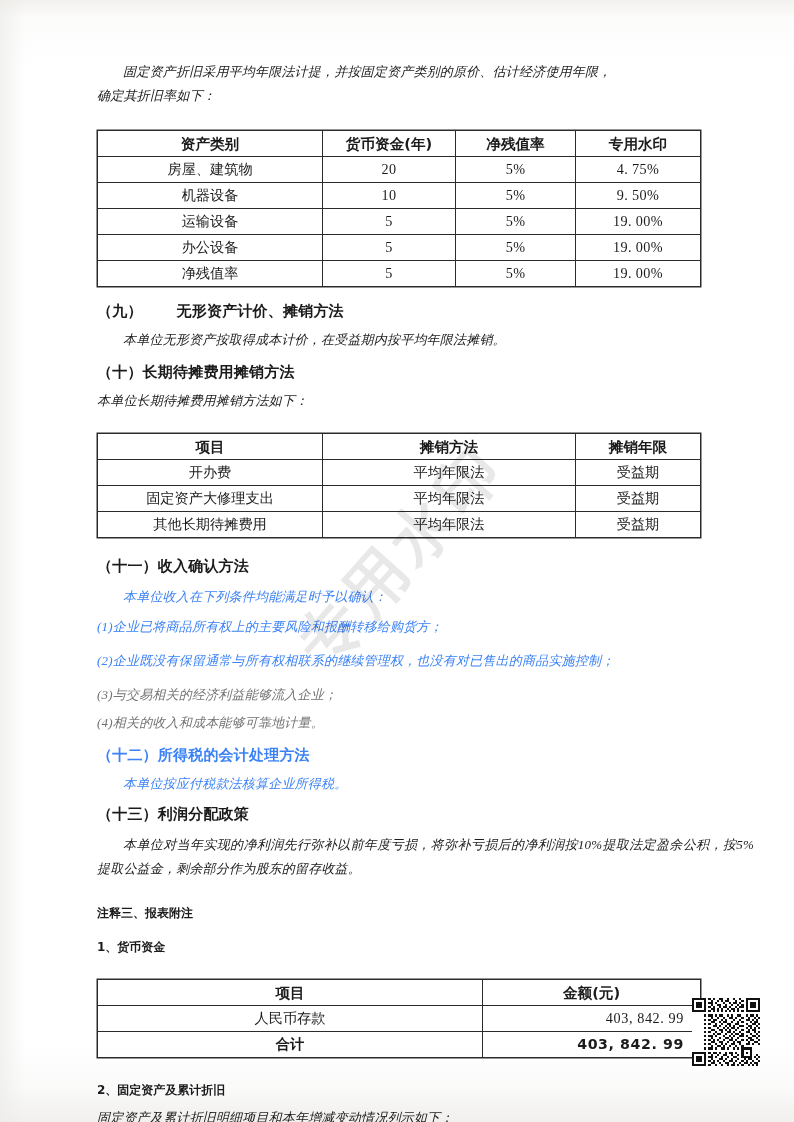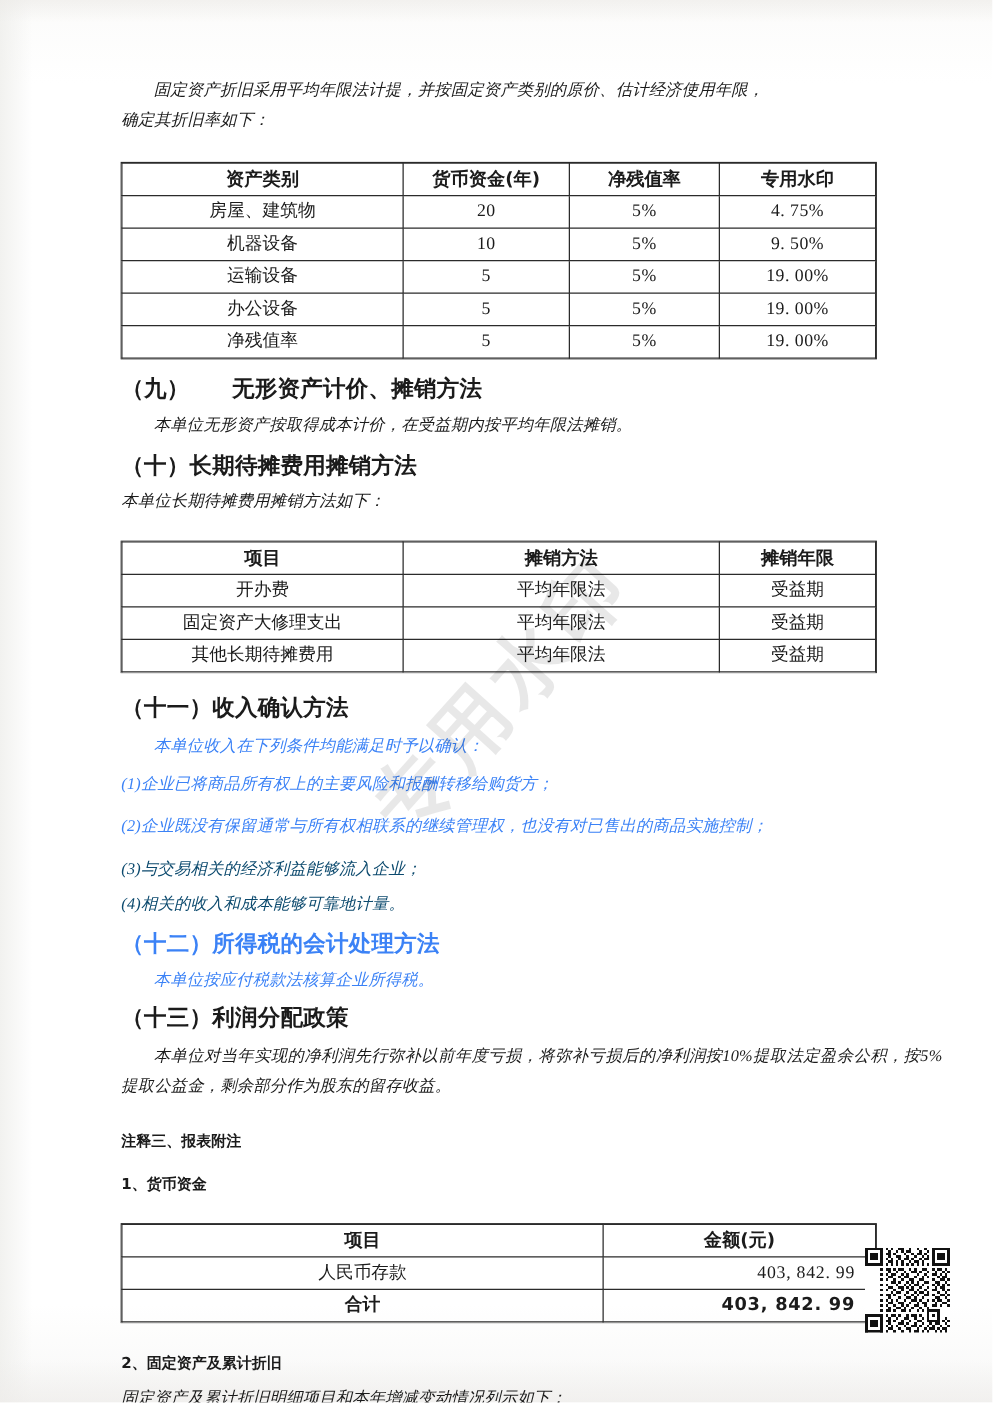--- a/index.html
+++ b/index.html
@@ -84,39 +84,39 @@
     line-height: 24px;
     text-align: justify;
     letter-spacing: .2px;
     font-style: italic;
   }
   .indent { text-indent: 2em; }
 
   .heading {
     margin: 0;
     padding: 0 94px 0 97px;
-    font-size: 18px;
+    font-size: 15px;
     line-height: 25px;
     font-weight: 700;
     font-family: "DejaVu Sans", "Liberation Sans", sans-serif;
     letter-spacing: .2px;
   }
   .heading .gap { display: inline-block; width: 34px; }
 
   .subheading {
     margin: 0;
     padding: 0 94px 0 97px;
     font-size: 12px;
     line-height: 24px;
     font-weight: 700;
     font-family: "DejaVu Sans", "Liberation Sans", sans-serif;
   }
 
   .faded { color: #3b82f6; }
-  .faded2 { color: #0c4a6e; }
+  .faded2 { color: #737373; }
 
   .sp4  { height: 4px; }
   .sp6  { height: 6px; }
   .sp8  { height: 8px; }
   .sp10 { height: 10px; }
   .sp12 { height: 12px; }
   .sp16 { height: 16px; }
   .sp20 { height: 20px; }
 
   

